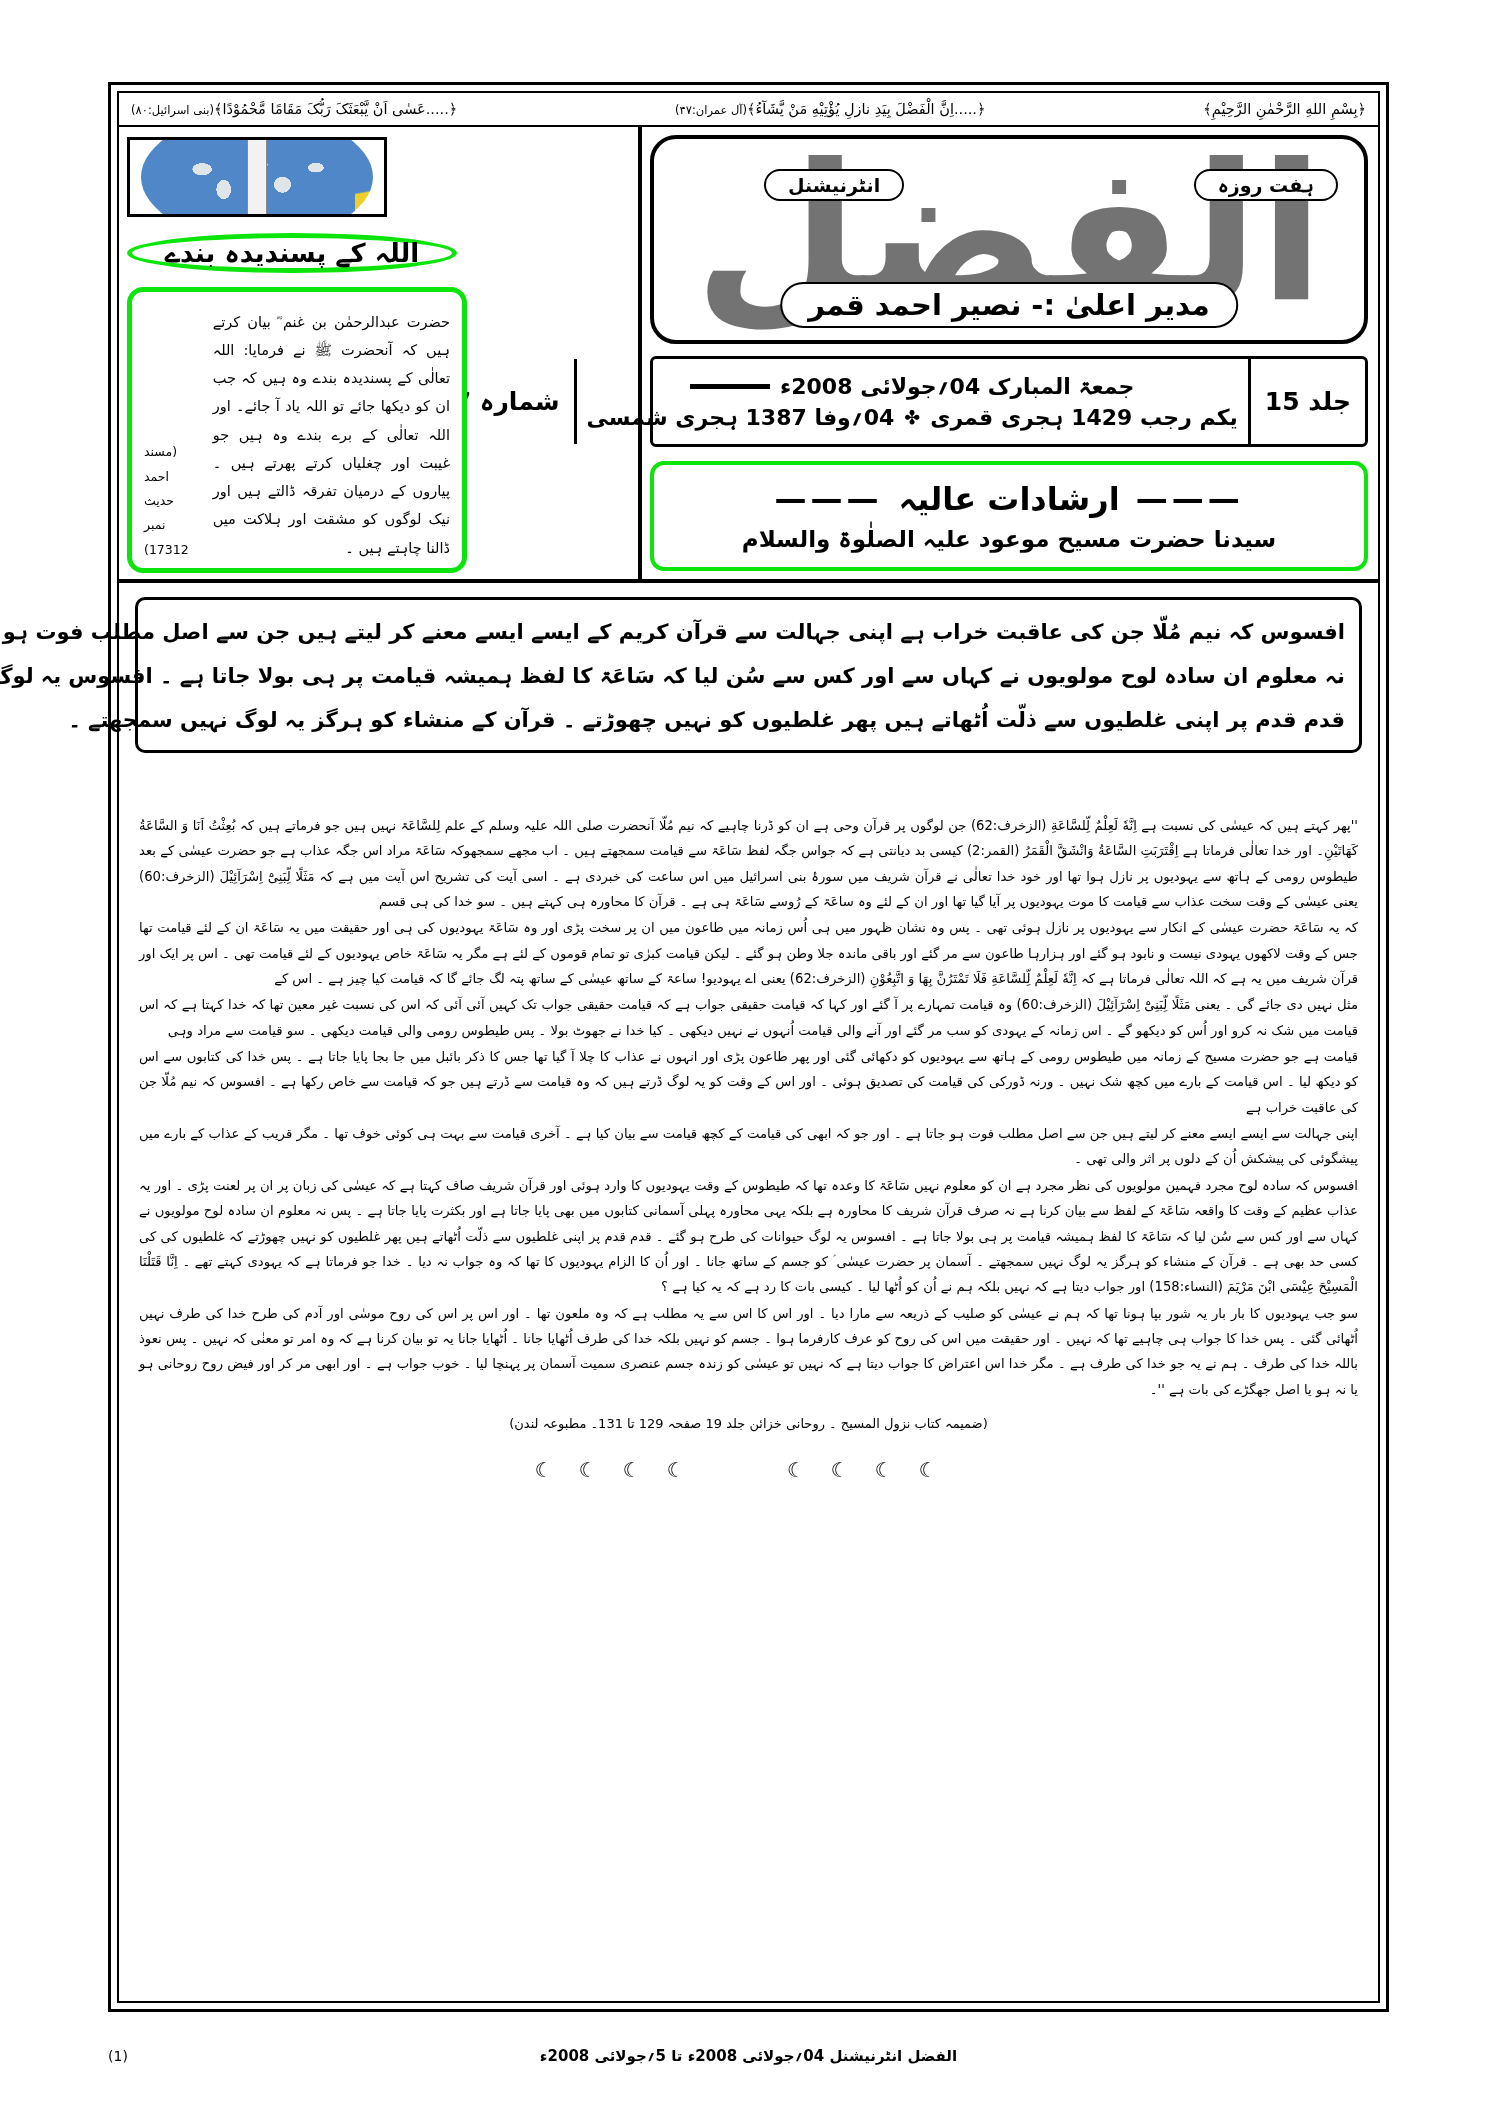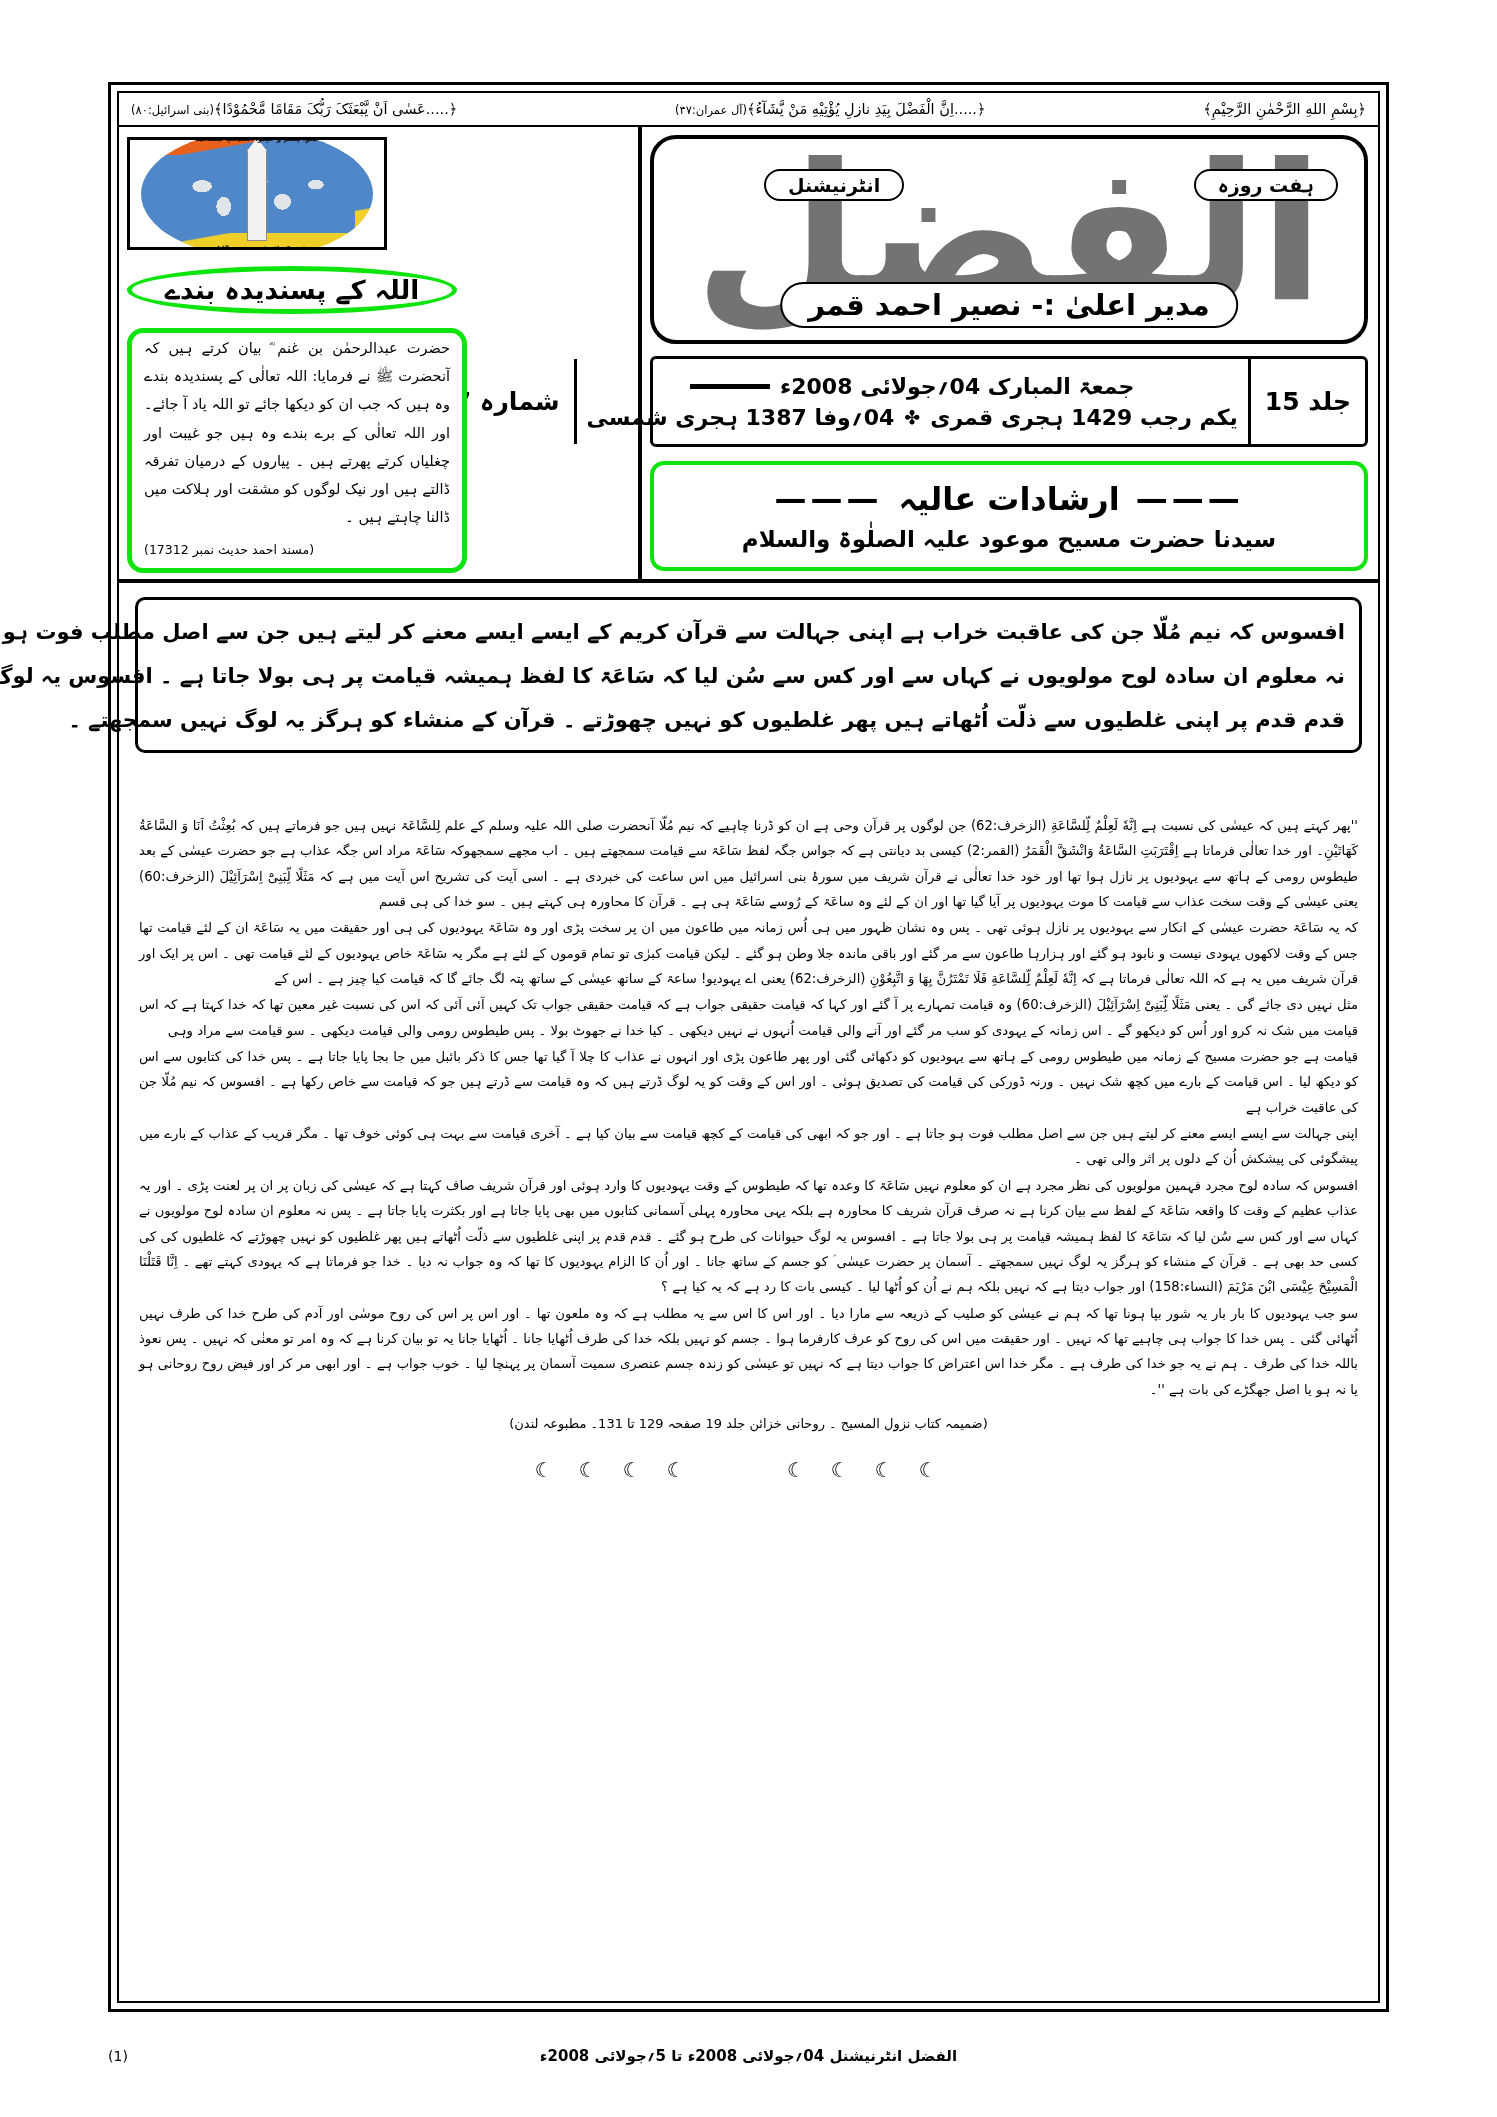--- a/index.html
+++ b/index.html
@@ -279,28 +279,28 @@
   }
 
   
   .hadith-box {
     margin-top: 14px;
     width: 340px;
     flex: 1;
     border: 5px solid #0ce40c;
     border-radius: 16px;
     box-sizing: border-box;
-    padding: 1px 12px 6px 12px;
-    background: #fff;
-    display: flex;
-    flex-direction: column;
+    padding: 16px 12px 6px 12px;
+    background: #fff;
+    display: flex;
     font-size: 14.5px;
     line-height: 1.95;
     text-align: justify;
     direction: rtl;
+    gap: 24px;
   }
   .hadith-ref {
     margin-top: auto;
     text-align: left;
     font-size: 12.5px;
     padding-top: 6px;
   }
 
   
   .headline-wrap {

